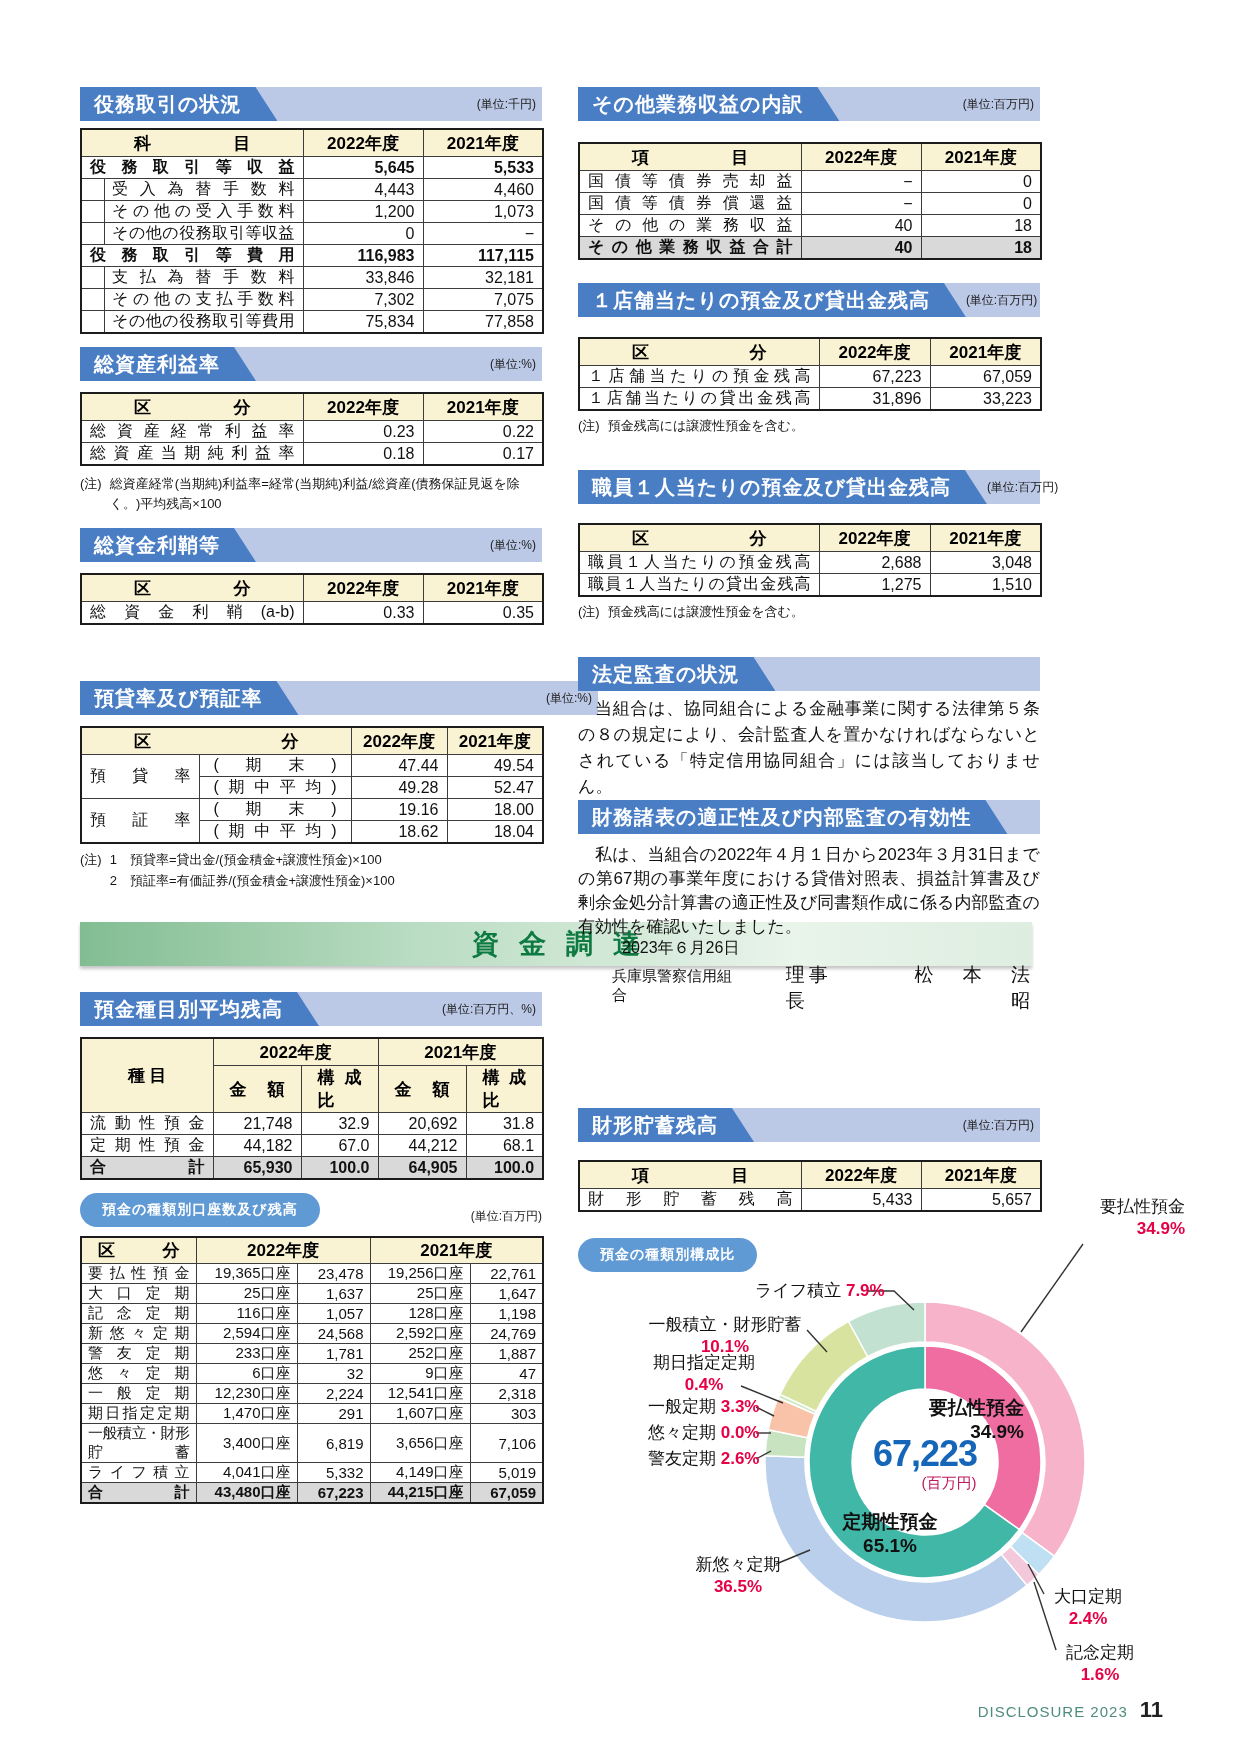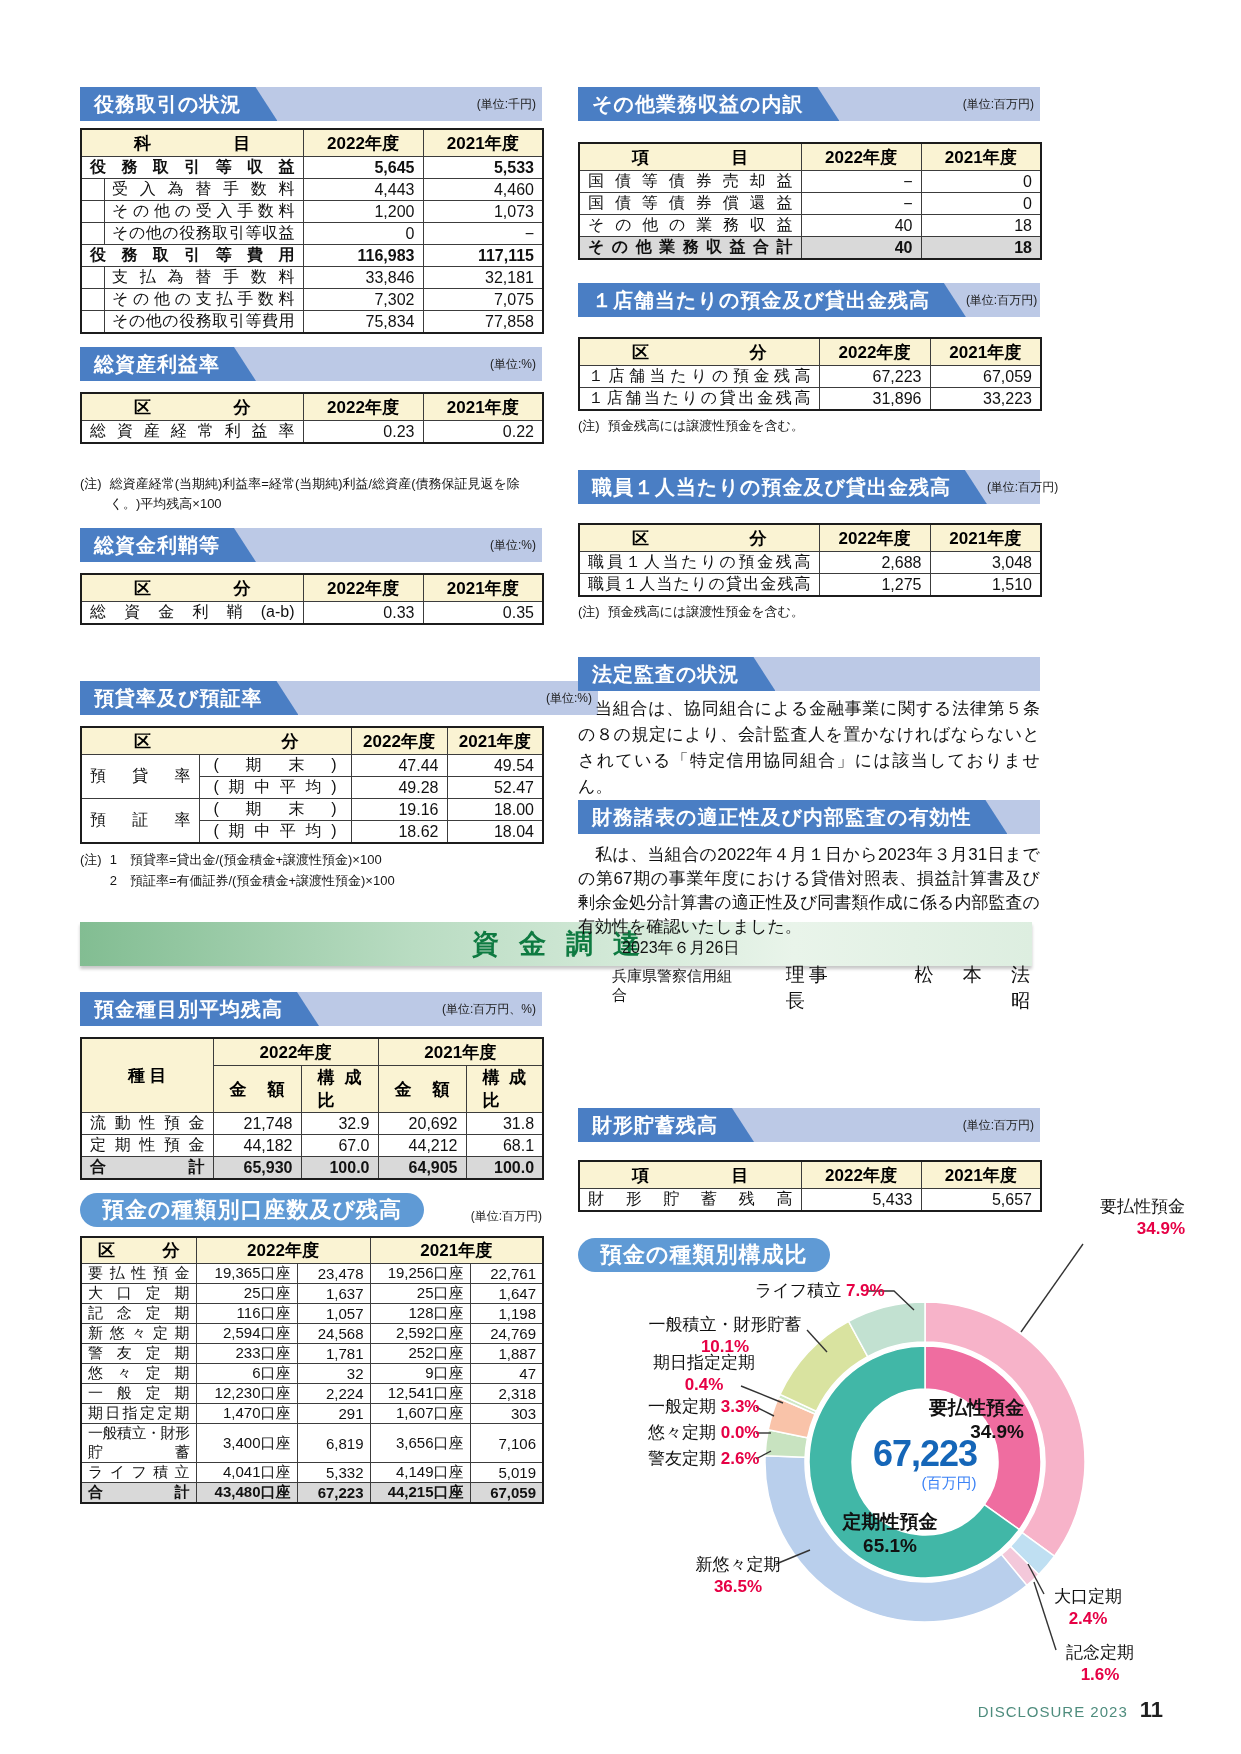--- a/index.html
+++ b/index.html
@@ -8,21 +8,21 @@
 
   
   .banner{position:absolute;height:34px;background:#bcc9e6;display:flex;align-items:center;}
   .bdark{background:#4a7ec4;color:#fff;font-weight:bold;font-size:20px;height:100%;
          display:flex;align-items:center;padding:0 36px 0 14px;letter-spacing:1px;
          clip-path:polygon(0 0,calc(100% - 22px) 0,100% 100%,0 100%);white-space:nowrap;}
   .bunit{margin-left:auto;font-size:12px;color:#1a1a1a;padding-right:6px;white-space:nowrap;}
 
   
   .pillrow{position:absolute;display:flex;align-items:flex-end;justify-content:space-between;}
-  .pill{background:#5f9ad5;color:#fff;font-weight:bold;font-size:22px;height:34px;border-radius:17px;
+  .pill{background:#5f9ad5;color:#fff;font-weight:bold;font-size:14px;height:34px;border-radius:17px;
         display:inline-flex;align-items:center;padding:0 22px;letter-spacing:1px;white-space:nowrap;}
   .punit{font-size:12px;color:#1a1a1a;padding-bottom:2px;}
 
   
   .funding{position:absolute;left:80px;top:922px;width:952px;height:44px;
            background:linear-gradient(90deg,#82bd92 0%,#b9dcc2 35%,#e9f4ea 75%,#ddeee0 100%);
            display:flex;align-items:center;justify-content:center;color:#0e7a41;font-size:27px;
            font-weight:bold;letter-spacing:20px;text-indent:20px;box-shadow:0 3px 3px rgba(0,0,0,0.22);}
 
   
@@ -63,21 +63,21 @@
   #donut{position:absolute;left:181px;top:106px;}
   .leaders{position:absolute;left:0;top:0;pointer-events:none;}
   .leaders line,.leaders polyline{stroke:#333;stroke-width:1.4;fill:none;}
   .co{position:absolute;font-size:17px;line-height:22px;color:#111;white-space:nowrap;}
   .co .pct{color:#e60045;font-weight:bold;}
   .blk{white-space:normal;text-align:center;}
   .blk-r{white-space:normal;text-align:right;}
   .ilab{position:absolute;font-weight:bold;font-size:19px;line-height:24px;color:#111;}
   .cblock{position:absolute;left:277px;top:244px;width:140px;text-align:center;}
   .cval{font-size:36px;line-height:40px;font-weight:bold;color:#1566b8;letter-spacing:-1px;}
-  .cunit{font-size:15px;color:#3b82f6;margin-left:48px;}
+  .cunit{font-size:15px;color:#be185d;margin-left:48px;}
 
   
   .footer{position:absolute;top:1697px;right:78px;display:flex;align-items:baseline;gap:12px;}
   .fbrand{font-size:15px;color:#4e8c7d;letter-spacing:1px;}
   .fpage{font-size:22px;color:#1f1f1f;font-weight:bold;}
 </style>
 </head>
 <body>
 
 <div id="page">
@@ -158,20 +158,25 @@
           <th class="sp">区分</th>
           <th>2022年度</th>
           <th>2021年度</th>
         </tr>
       </thead>
       <tbody>
         <tr>
           <td class="jn">総資産経常利益率</td>
           <td class="num">0.23</td>
           <td class="num">0.22</td>
+        </tr>
+        <tr>
+          <td class="jn">総資産当期純利益率</td>
+          <td class="num">0.18</td>
+          <td class="num">0.17</td>
         </tr>
       </tbody>
     </table>
   <div class="note" style="left:80px;top:474px;width:462px">
     <span class="mk">(注)</span>
     <div class="nl">総資産経常(当期純)利益率=経常(当期純)利益/総資産(債務保証見返を除く。)平均残高×100</div>
   </div>
 
   <div class="banner" style="left:80px;top:528px;width:462px">
     <div class="bdark">総資金利鞘等</div>

